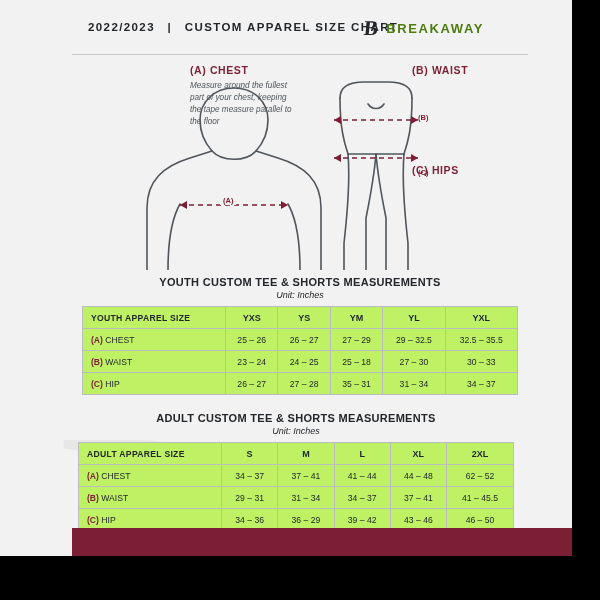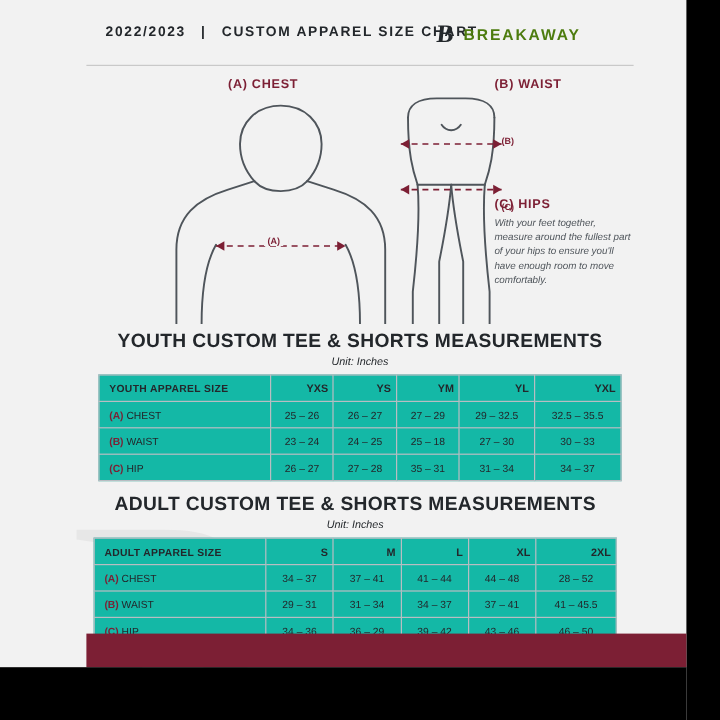--- a/index.html
+++ b/index.html
@@ -73,41 +73,41 @@
   .co-waist{left:340px;top:6px;width:118px;}
   .co-hips{left:340px;top:106px;width:118px;}
 
   .tag{
     position:absolute;color:#7c1f34;font-size:7.5px;font-weight:700;
     background:transparent;
   }
 
   
   .sec-title{
-    text-align:center;color:#23272b;font-size:16px;font-weight:700;letter-spacing:.3px;
+    text-align:center;color:#23272b;font-size:11px;font-weight:700;letter-spacing:.3px;
   }
   .sec-sub{
     text-align:center;color:#23272b;font-size:9px;font-style:italic;margin-top:2px;margin-bottom:6px;
   }
   table{
-    border-collapse:collapse;width:436px;margin:0 auto;background:#14b8a6;
+    border-collapse:collapse;width:436px;margin:0 auto;background:#bef264;
   }
   th,td{
     border:1px solid #b9bdc2;
     font-size:8.6px;color:#23272b;
     height:21px;
     text-align:center;
     padding:0 4px;
     font-weight:400;
   }
   th.rowhead,td.rowhead{
     text-align:left;width:130px;padding-left:8px;
   }
   th.rowhead{font-weight:700;font-size:8.6px;letter-spacing:.3px;}
-  th.size{font-weight:700;font-size:9px;text-align:right;}
+  th.size{font-weight:700;font-size:9px;}
   td.rowhead .lab{color:#7c1f34;font-weight:700;}
   .block-youth{position:absolute;left:72px;top:276px;width:456px;}
   .block-adult{position:absolute;left:68px;top:412px;width:456px;}
 </style>
 </head>
 <body>
 
 <div class="page">
 
   <div class="watermark">B</div>
@@ -168,27 +168,27 @@
         <polygon points="346,100 339,96 339,104" fill="#7c1f34"></polygon>
       </g>
     </svg>
 
     <span class="tag" style="left:148px;top:138px;background:#f2f2f2;padding:0 3px;">(A)</span>
     <span class="tag" style="left:346px;top:55px;">(B)</span>
     <span class="tag" style="left:346px;top:110px;">(C)</span>
 
     <div class="callout co-chest">
       <div class="c-title">(A) CHEST</div>
+      <div class="c-body">Measure around the fullest part of your chest, keeping the tape measure parallel to the floor</div>
     </div>
     <div class="callout co-waist">
       <div class="c-title">(B) WAIST</div>
     </div>
     <div class="callout co-hips">
       <div class="c-title">(C) HIPS</div>
-      <div class="c-body">With your feet together, measure around the fullest part of your hips to ensure you'll have enough room to move comfortably.</div>
     </div>
   </div>
 
   <div class="block-youth">
     <div class="sec-title">YOUTH CUSTOM TEE &amp; SHORTS MEASUREMENTS</div>
     <div class="sec-sub">Unit: Inches</div>
     <table>
       <thead>
         <tr>
           <th class="rowhead">YOUTH APPAREL SIZE</th>
@@ -254,21 +254,21 @@
       <tbody>
         <tr>
           <td class="rowhead">
             <span class="lab">(A)</span>
             <span>CHEST</span>
           </td>
           <td>34 – 37</td>
           <td>37 – 41</td>
           <td>41 – 44</td>
           <td>44 – 48</td>
-          <td>28 – 52</td>
+          <td>62 – 52</td>
         </tr>
         <tr>
           <td class="rowhead">
             <span class="lab">(B)</span>
             <span>WAIST</span>
           </td>
           <td>29 – 31</td>
           <td>31 – 34</td>
           <td>34 – 37</td>
           <td>37 – 41</td>

